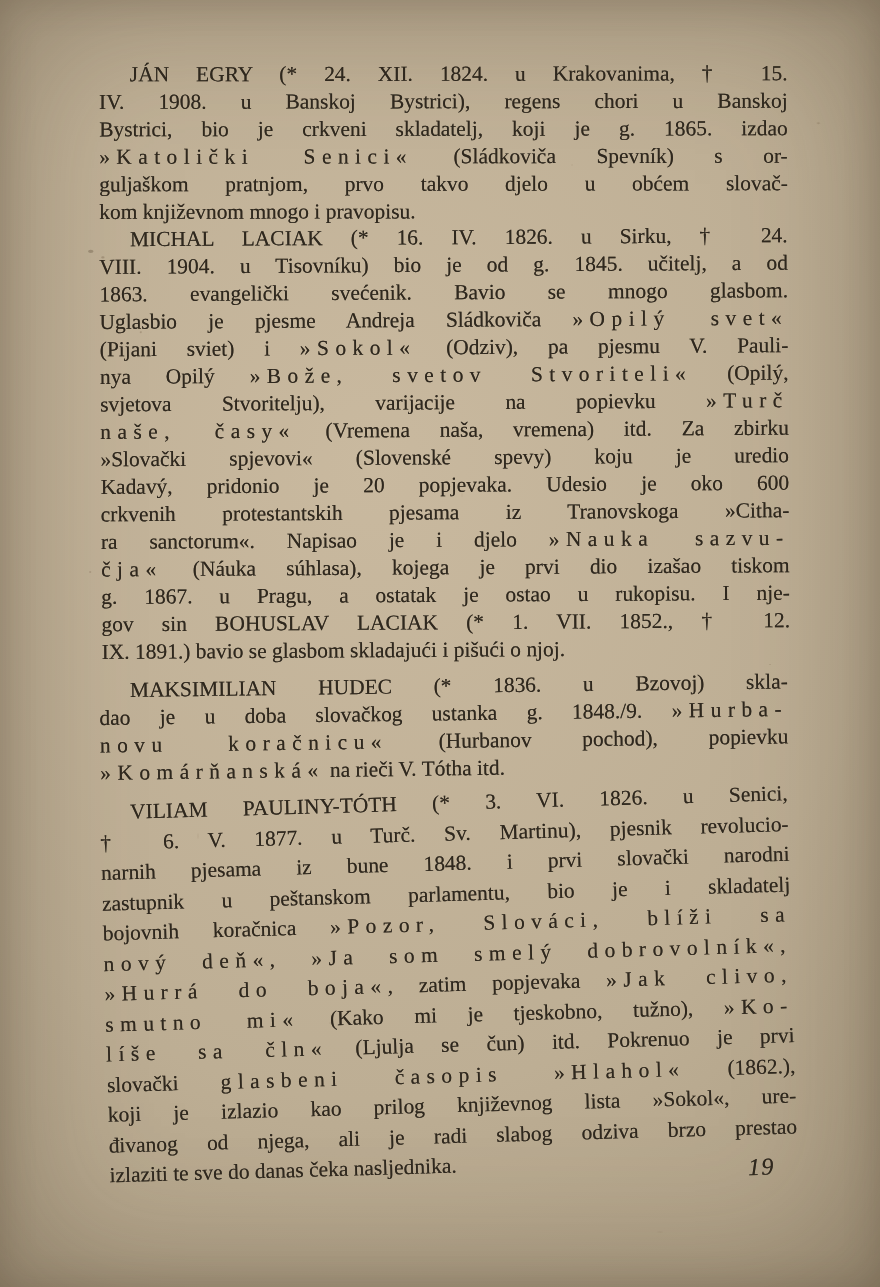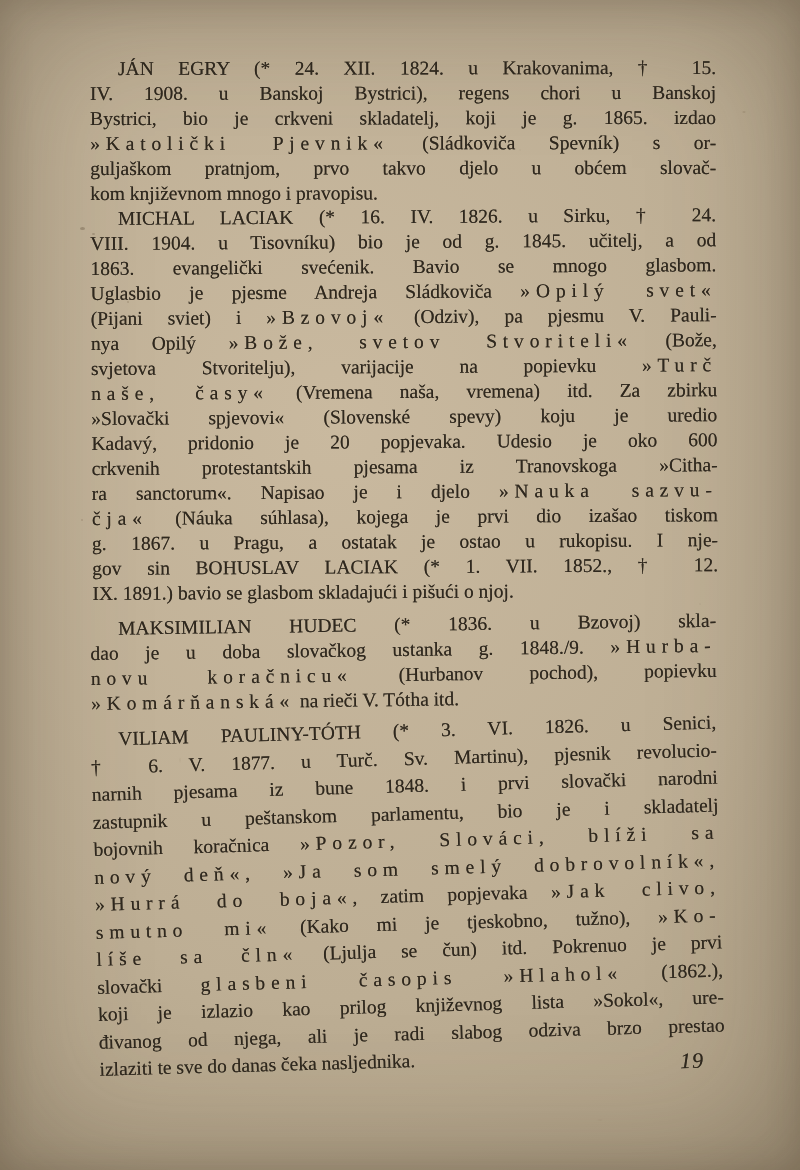--- a/index.html
+++ b/index.html
@@ -64,31 +64,31 @@
 <body>
 
 <div class="page">
   <div class="speck s1"></div>
   <div class="speck s2"></div>
   <div class="text-block">
       <div class="paragraph p1">
         <div class="line first"><span class="norm">JÁN EGRY (* 24. XII. 1824. u Krakovanima, † 15.</span></div>
         <div class="line"><span class="norm">IV. 1908. u Banskoj Bystrici), regens chori u Banskoj</span></div>
         <div class="line"><span class="norm">Bystrici, bio je crkveni skladatelj, koji je g. 1865. izdao</span></div>
-        <div class="line"><span class="wide">»Katolički Pjevnik«</span><span class="norm"> (Sládkoviča Spevník) s or-</span></div>
+        <div class="line"><span class="wide">»Katolički Senici«</span><span class="norm"> (Sládkoviča Spevník) s or-</span></div>
         <div class="line"><span class="norm">guljaškom pratnjom, prvo takvo djelo u obćem slovač-</span></div>
         <div class="line last"><span class="norm">kom književnom mnogo i pravopisu.</span></div>
       </div>
       <div class="paragraph p2">
         <div class="line first"><span class="norm">MICHAL LACIAK (* 16. IV. 1826. u Sirku, † 24.</span></div>
         <div class="line"><span class="norm">VIII. 1904. u Tisovníku) bio je od g. 1845. učitelj, a od</span></div>
         <div class="line"><span class="norm">1863. evangelički svećenik. Bavio se mnogo glasbom.</span></div>
         <div class="line"><span class="norm">Uglasbio je pjesme Andreja Sládkoviča </span><span class="wide">»Opilý svet«</span></div>
-        <div class="line"><span class="norm">(Pijani sviet) i </span><span class="wide">»Bzovoj«</span><span class="norm"> (Odziv), pa pjesmu V. Pauli-</span></div>
-        <div class="line"><span class="norm">nya Opilý </span><span class="wide">»Bože, svetov Stvoriteli«</span><span class="norm"> (Bože,</span></div>
+        <div class="line"><span class="norm">(Pijani sviet) i </span><span class="wide">»Sokol«</span><span class="norm"> (Odziv), pa pjesmu V. Pauli-</span></div>
+        <div class="line"><span class="norm">nya Opilý </span><span class="wide">»Bože, svetov Stvoriteli«</span><span class="norm"> (Opilý,</span></div>
         <div class="line"><span class="norm">svjetova Stvoritelju), varijacije na popievku </span><span class="wide">»Turč</span></div>
         <div class="line"><span class="wide">naše, časy«</span><span class="norm"> (Vremena naša, vremena) itd. Za zbirku</span></div>
         <div class="line"><span class="norm">»Slovački spjevovi« (Slovenské spevy) koju je uredio</span></div>
         <div class="line"><span class="norm">Kadavý, pridonio je 20 popjevaka. Udesio je oko 600</span></div>
         <div class="line"><span class="norm">crkvenih protestantskih pjesama iz Tranovskoga »Citha-</span></div>
         <div class="line"><span class="norm">ra sanctorum«. Napisao je i djelo </span><span class="wide">»Nauka sazvu-</span></div>
         <div class="line"><span class="wide">čja«</span><span class="norm"> (Náuka súhlasa), kojega je prvi dio izašao tiskom</span></div>
         <div class="line"><span class="norm">g. 1867. u Pragu, a ostatak je ostao u rukopisu. I nje-</span></div>
         <div class="line"><span class="norm">gov sin BOHUSLAV LACIAK (* 1. VII. 1852., † 12.</span></div>
         <div class="line last"><span class="norm">IX. 1891.) bavio se glasbom skladajući i pišući o njoj.</span></div>

